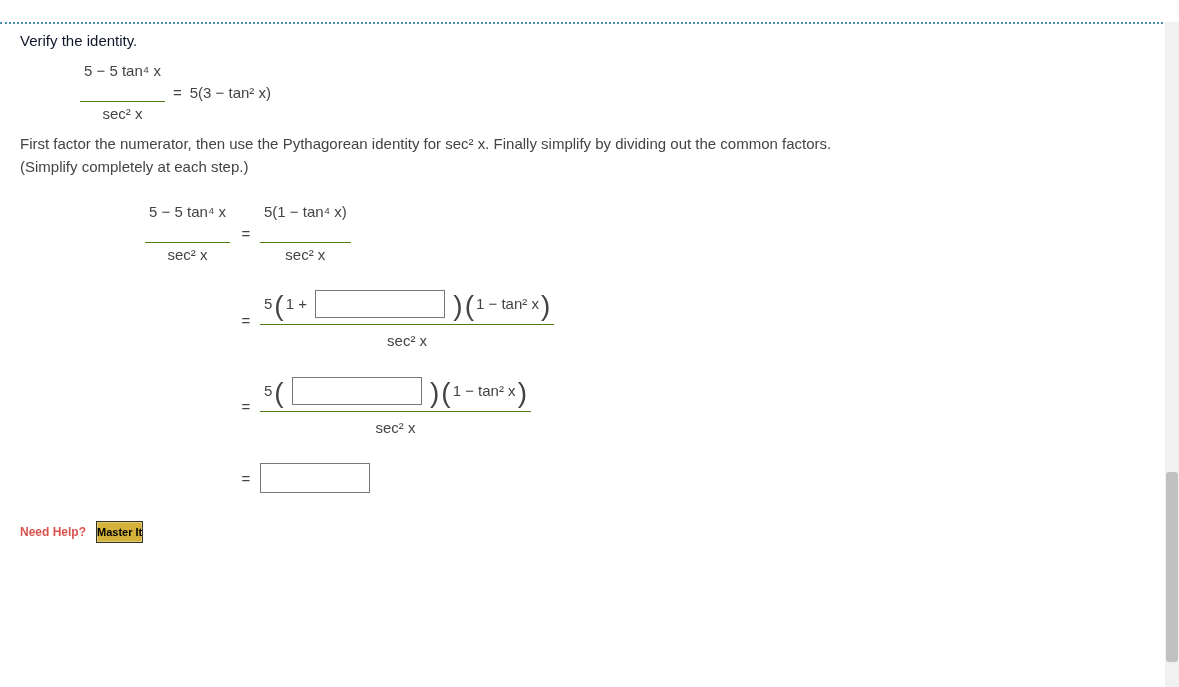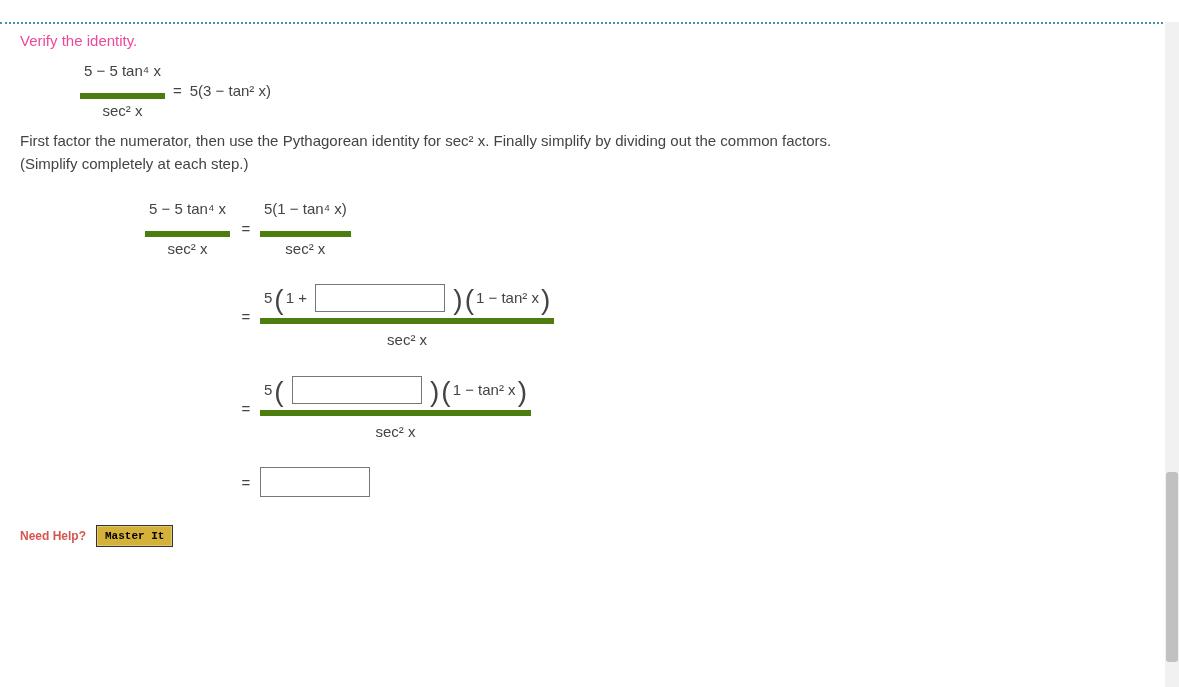--- a/index.html
+++ b/index.html
@@ -19,30 +19,30 @@
   .dotted-top {
     border-top: 2px dotted #4a8fb3;
     width: 100%;
     height: 0;
     margin-top: 22px;
   }
   .content {
     padding: 8px 20px 20px 20px;
     color: #444;
   }
-  .prompt { margin-bottom: 12px; color:#ec4899; }
+  .prompt { margin-bottom: 12px; color:#0f172a; }
   .math-line { margin: 6px 0 6px 60px; display: flex; align-items: center; gap: 8px; }
   .frac {
     display: inline-flex;
     flex-direction: column;
     align-items: center;
     vertical-align: middle;
     line-height: 1.3;
   }
-  .frac .num { border-bottom: 6px solid #4d7c0f; padding: 0 4px 12px 4px; }
+  .frac .num { border-bottom: 1px solid #4d7c0f; padding: 0 4px 20px 4px; }
   .frac .den { padding: 2px 4px 0 4px; }
   .instr { margin: 10px 0 24px 0; line-height:1.5; }
   .steps { margin-left: 60px; }
   .step-row {
     display: flex;
     align-items: center;
     margin-bottom: 26px;
   }
   .eq-cell {
     width: 160px;
@@ -83,23 +83,23 @@
     color: #d9534f;
     font-weight: bold;
     font-size: 12px;
   }
   .master-btn {
     background: #d4b139;
     border: 1px solid #333;
     box-shadow: inset 0 0 0 1px rgba(255,255,255,.3);
     font-size: 11px;
     font-weight: bold;
-    padding: 4px 8px;
+    padding: 4px 0;
     cursor: pointer;
-    font-family: Liberation Mono, monospace;
+    font-family: Liberation Sans, sans-serif;
   }
   .scrollbar-v {
     position:absolute;
     right:0; top:0; bottom:12px;
     width:14px;
     background:#f1f1f1;
   }
   .scroll-thumb {
     position:absolute;
     right:1px;

